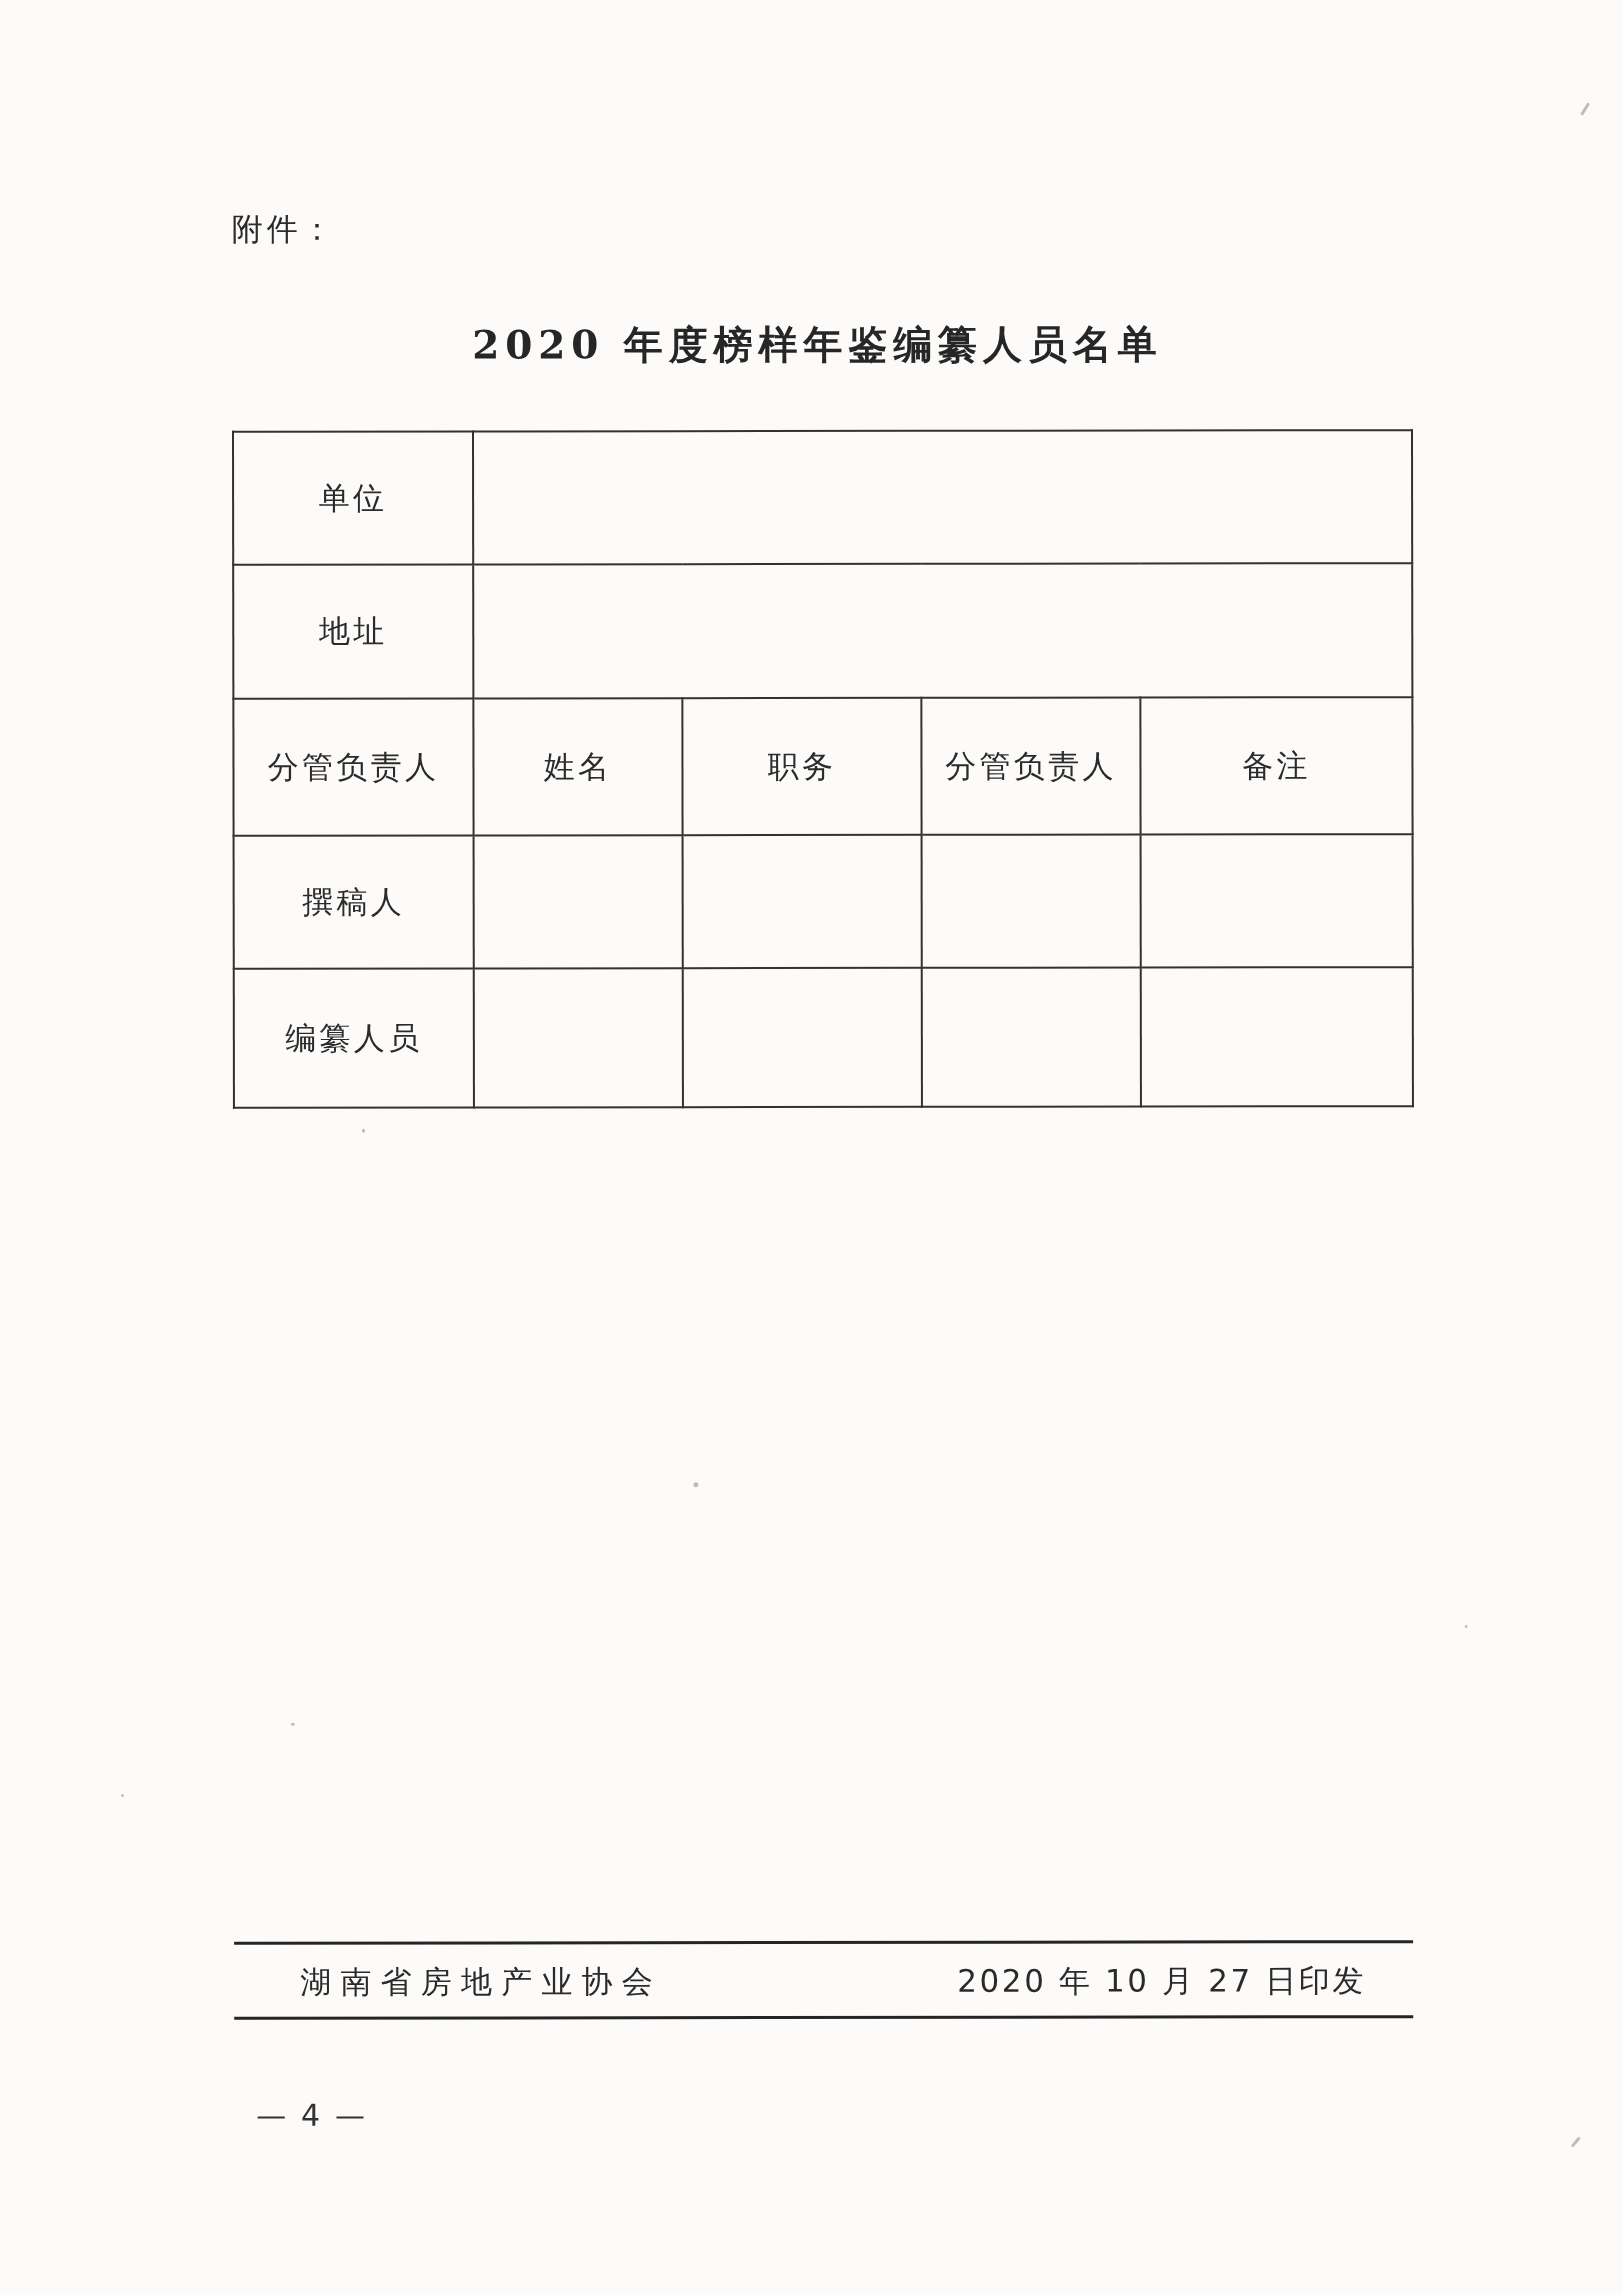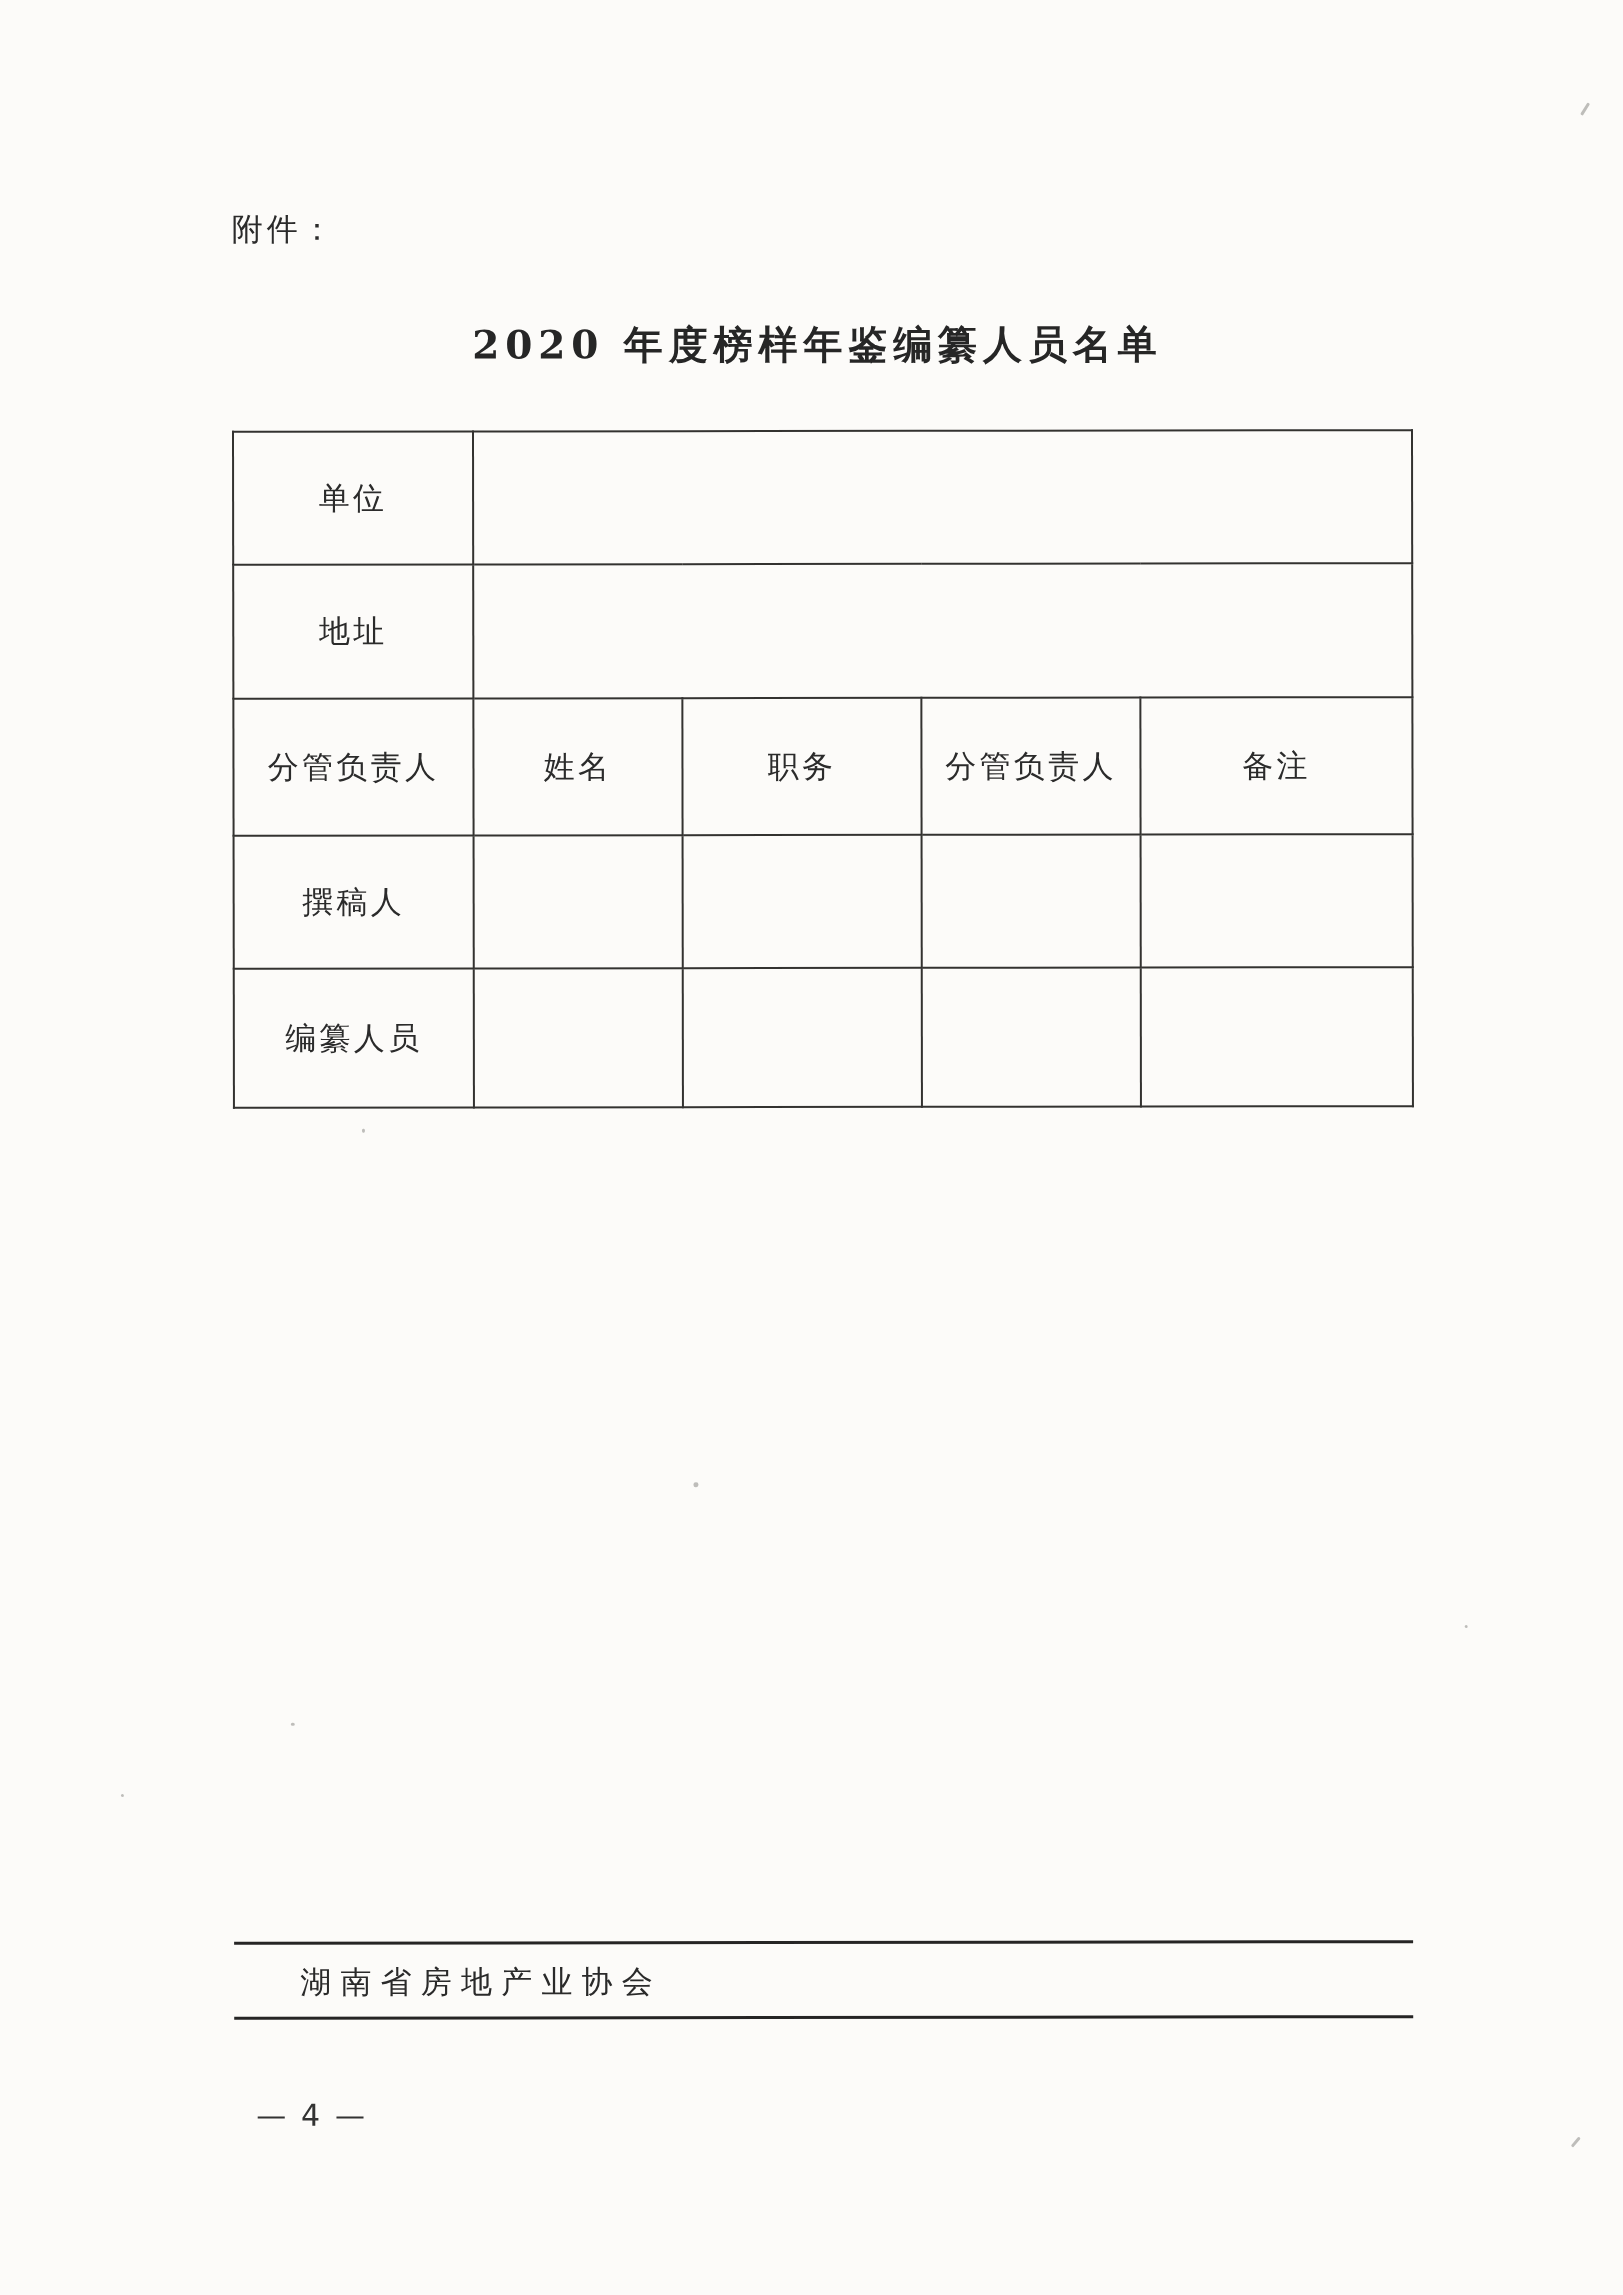--- a/index.html
+++ b/index.html
@@ -173,20 +173,21 @@
           <td></td>
           <td></td>
         </tr>
       </tbody>
     </table>
 
     <div class="footer-rule top"></div>
 
     <div class="footer-issuer">湖南省房地产业协会</div>
 
+    <div class="footer-date">2020 年 10 月 27 日印发</div>
 
     <div class="footer-rule bottom"></div>
 
     <div class="page-number">— 4 —</div>
 
     <div class="speck s1"></div>
     <div class="speck s2"></div>
     <div class="speck s3"></div>
     <div class="speck s4"></div>
     <div class="speck s5"></div>

